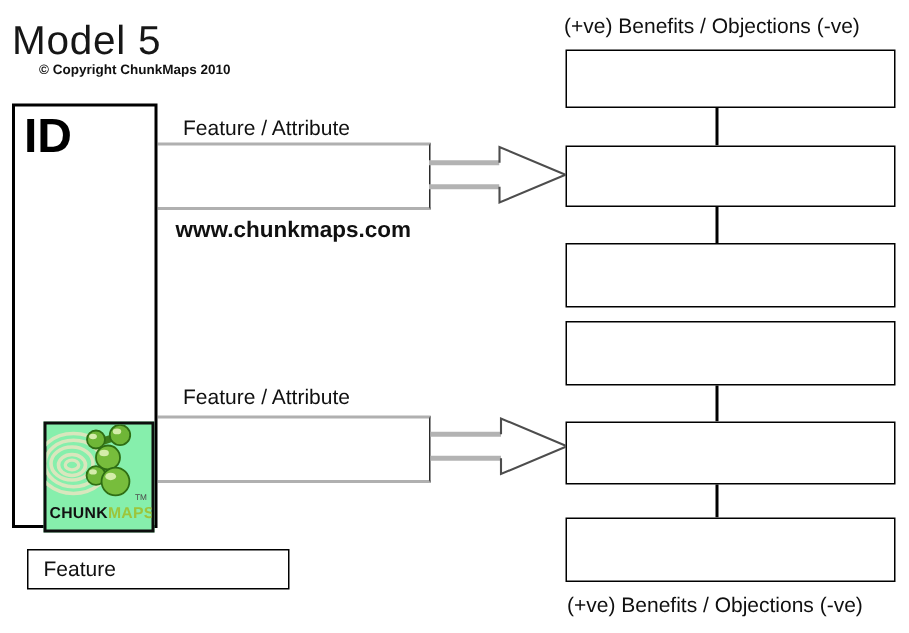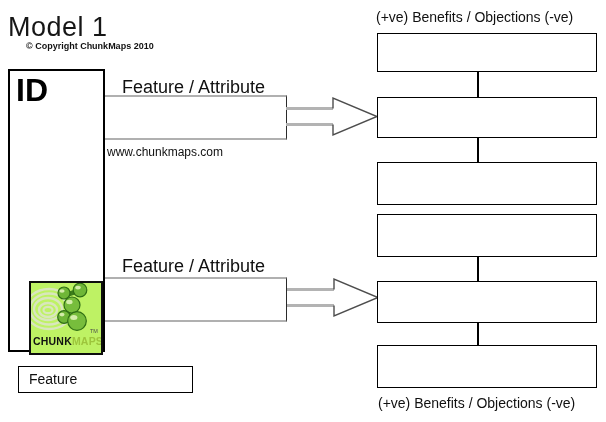--- a/index.html
+++ b/index.html
@@ -8,52 +8,52 @@
     font-family:"Liberation Sans",sans-serif;color:#000;overflow:hidden;
   }
   .abs{position:absolute;}
   .title{left:8px;top:12px;font-size:27px;letter-spacing:.5px;color:#161616;white-space:nowrap;}
   .copyright{left:9px;top:41px;font-size:9px;font-weight:bold;color:#111;white-space:nowrap;padding-left:17px;}
   .id-box{
     left:8px;top:69px;width:97px;height:283px;background:#fff;
     border:2px solid #000;box-sizing:border-box;z-index:1;
   }
   .id-label{left:16px;top:72px;font-size:32px;font-weight:bold;color:#000;z-index:2;}
-  .feature-label{font-size:18px;color:#101010;white-space:nowrap;}
+  .feature-label{font-size:14px;color:#101010;white-space:nowrap;}
   .feature-box{
     left:105px;width:182px;background:#fff;box-sizing:border-box;
     border-top:2.5px solid #b0b0b0;border-bottom:2.5px solid #b0b0b0;
     border-right:1.6px solid #2b2b2b;border-left:none;
   }
-  .website{left:107px;top:145px;font-size:12px;color:#101010;white-space:nowrap;}
+  .website{left:117px;top:145px;font-size:15px;color:#101010;white-space:nowrap;font-weight:bold;}
   .benefits-label{font-size:14px;color:#101010;white-space:nowrap;}
   .benefit-box{
     left:377px;width:220px;background:#fff;
     border:1.6px solid #000;box-sizing:border-box;
   }
   .connector{left:477px;width:1.6px;background:#000;}
   .arrow-svg{overflow:visible;}
   .logo-frame{
-    left:29px;top:281px;width:74px;height:74px;background:#bef264;
+    left:29px;top:281px;width:74px;height:74px;background:#86efac;
     border:2.5px solid #0d0d0d;box-sizing:border-box;z-index:3;
   }
   .domain-box{
     left:18px;top:366px;width:175px;height:27px;background:#fff;
     border:1.6px solid #000;box-sizing:border-box;
   }
   .domain-label{
     padding-left:10px;font-size:14px;line-height:24px;color:#101010;white-space:nowrap;
   }
 </style>
 </head>
 <body>
 
 <div class="canvas">
 
-  <div class="abs title">Model 1</div>
+  <div class="abs title">Model 5</div>
   <div class="abs copyright">© Copyright ChunkMaps 2010</div>
 
   <div class="abs id-box"></div>
   <div class="abs id-label">ID</div>
 
   <div class="abs feature-label" style="left:122px;top:77px;">Feature / Attribute</div>
   <div class="abs feature-box" style="top:95px;height:45px;"></div>
 
   <svg class="abs arrow-svg" style="left:286px;top:96px;" width="93" height="42" viewBox="0 0 93 42">
     <path d="M0 12.5 H47" stroke="#b3b3b3" stroke-width="3.2" fill="none"></path>

